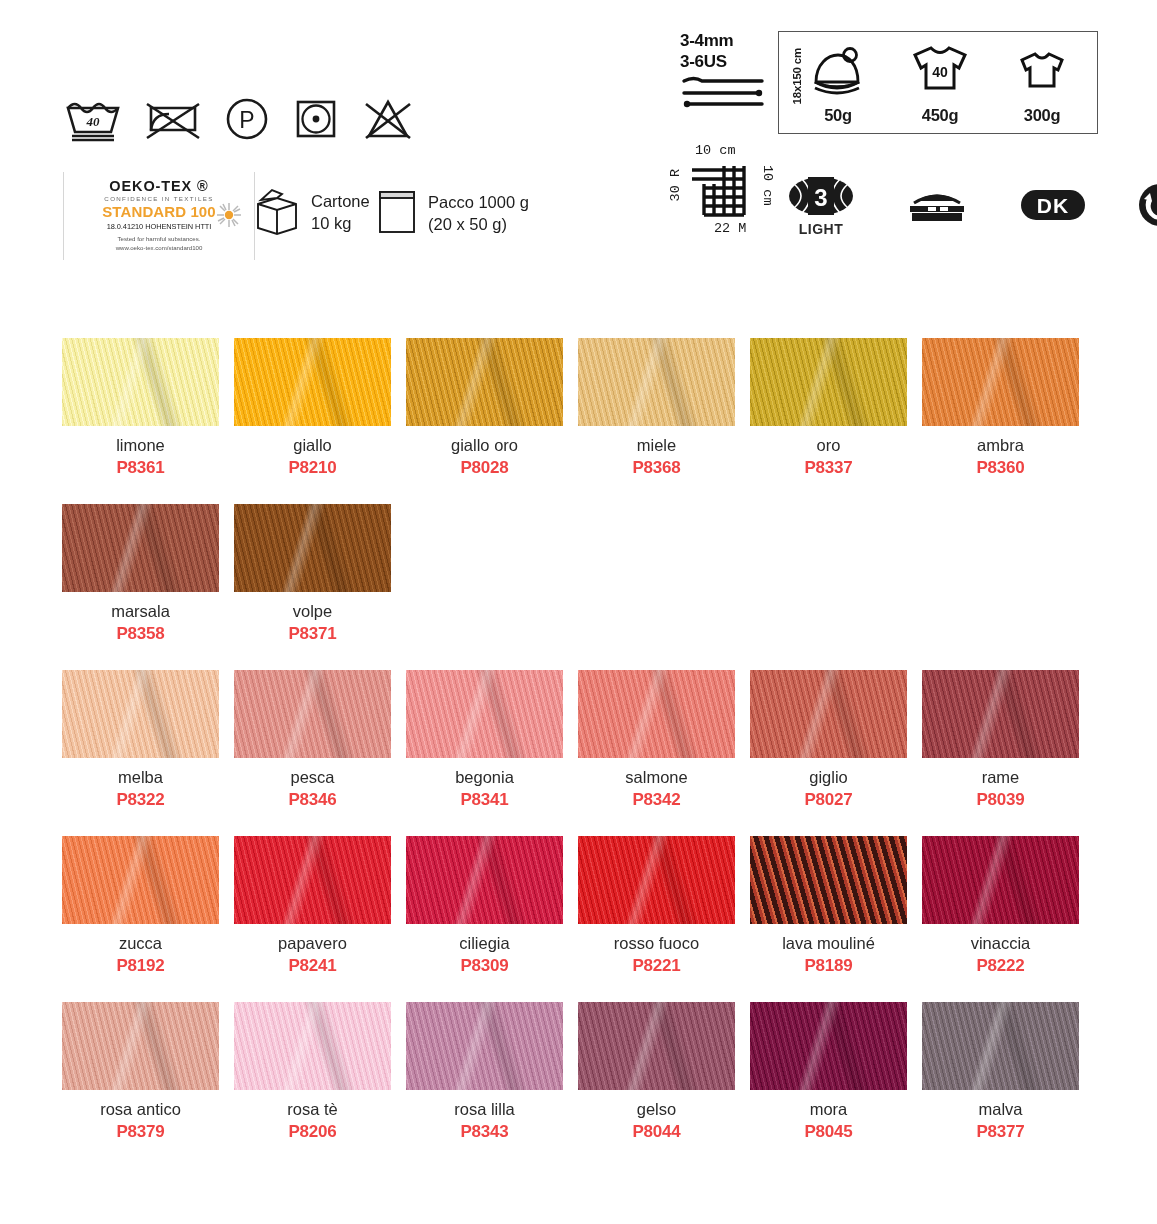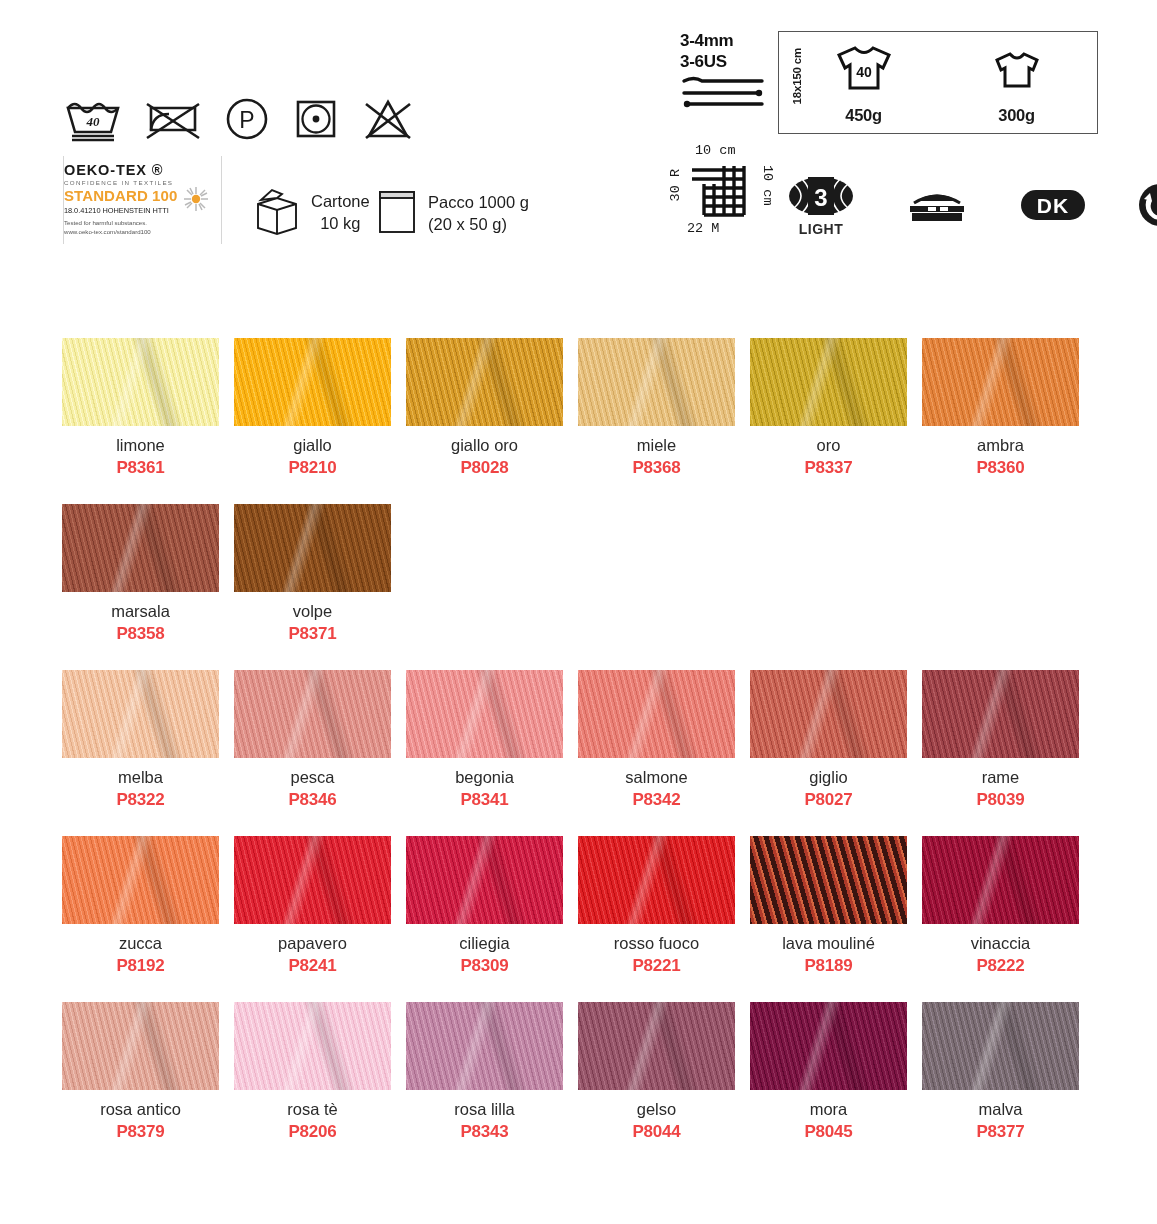--- a/index.html
+++ b/index.html
@@ -40,25 +40,25 @@
     left: 64px; top: 96px;
     display: flex;
     align-items: center;
     gap: 23px;
   }
   .care-row svg { display: block; }
 
   
   .oeko {
     position: absolute;
-    left: 63px; top: 156px;
-    width: 159px; height: 88px;
+    left: 63px; top: 172px;
+    width: 192px; height: 88px;
     border-left: 1px solid #d6d6d6;
     border-right: 1px solid #d6d6d6;
-    text-align: left;
+    text-align: center;
     padding-top: 6px;
   }
   .oeko-top {
     font-size: 14.5px; font-weight: bold; color: #1a1a1a;
     letter-spacing: 0.9px;
   }
   .oeko-sub {
     font-size: 6.2px; color: #6a6a6a; letter-spacing: 1.35px;
     margin-top: 1px;
   }
@@ -76,21 +76,21 @@
   .oeko-flower {
     position: absolute; right: 12px; top: 30px;
     width: 26px; height: 26px;
   }
 
   
   .pack-group {
     position: absolute;
     display: flex; align-items: center; gap: 9px;
   }
-  #pack-carton { left: 252px; top: 186px; text-align: center; }
+  #pack-carton { left: 252px; top: 186px; }
   #pack-bag    { left: 375px; top: 186px; }
   .pack-text {
     font-size: 16.5px; color: #1d1d1d; line-height: 1.32;
     white-space: nowrap;
   }
 
   
   .needles {
     position: absolute; left: 680px; top: 30px;
   }
@@ -133,21 +133,21 @@
   
   .gauge {
     position: absolute; left: 668px; top: 143px;
     width: 112px; height: 96px; font-family: Liberation Mono, monospace;
   }
   .gauge-top {
     position: absolute; left: 27px; top: 0;
     font-size: 13.5px; color: #1a1a1a; white-space: nowrap;
   }
   .gauge-bottom {
-    position: absolute; left: 19px; top: 78px;
+    position: absolute; left: 46px; top: 78px;
     font-size: 13.5px; color: #1a1a1a; white-space: nowrap;
   }
   .gauge-left {
     position: absolute; left: 0px; top: 26px;
     writing-mode: vertical-rl; transform: rotate(180deg);
     font-size: 13.5px; color: #1a1a1a; white-space: nowrap;
   }
   .gauge-right {
     position: absolute; left: 92px; top: 22px;
     writing-mode: vertical-rl;
@@ -322,20 +322,32 @@
         <line x1="8" y1="31" x2="82" y2="31" stroke="#111" stroke-width="3.4" stroke-linecap="round"></line>
         <circle cx="7" cy="31" r="3.2" fill="#111"></circle>
       </svg>
     </span>
   </div>
 
   <div class="qty-box">
     <span class="qty-vert">18x150 cm</span>
 
 
+    <div class="qty-item">
+      <span>
+        <svg width="56" height="58" viewBox="0 0 56 58">
+          <circle cx="40" cy="13" r="6.5" fill="none" stroke="#111" stroke-width="2.8"></circle>
+          <path d="M6 40 C6 22 18 13 28 13 C38 13 48 22 48 40 Z" fill="none" stroke="#111" stroke-width="2.8"></path>
+          <path d="M5 40 q22 10 44 0 q-22 12 -44 0" fill="none" stroke="#111" stroke-width="2.8"></path>
+          <path d="M5 40 q22 10 44 0" fill="none" stroke="#111" stroke-width="2.8"></path>
+          <path d="M5 46 q22 10 44 0" fill="none" stroke="#111" stroke-width="2.8"></path>
+        </svg>
+      </span>
+      <span class="qty-label">50g</span>
+    </div>
 
     <div class="qty-item">
       <span>
         <svg width="62" height="58" viewBox="0 0 62 58">
           <path d="M22 6 q9 9 18 0 L56 13 L50 26 L45 23 L45 46 L17 46 L17 23 L12 26 L6 13 Z" fill="none" stroke="#111" stroke-width="3"></path>
           <text x="31" y="35" font-family="Liberation Sans, sans-serif" font-size="14" font-weight="bold" fill="#111" text-anchor="middle">40</text>
         </svg>
       </span>
       <span class="qty-label">450g</span>
     </div>

